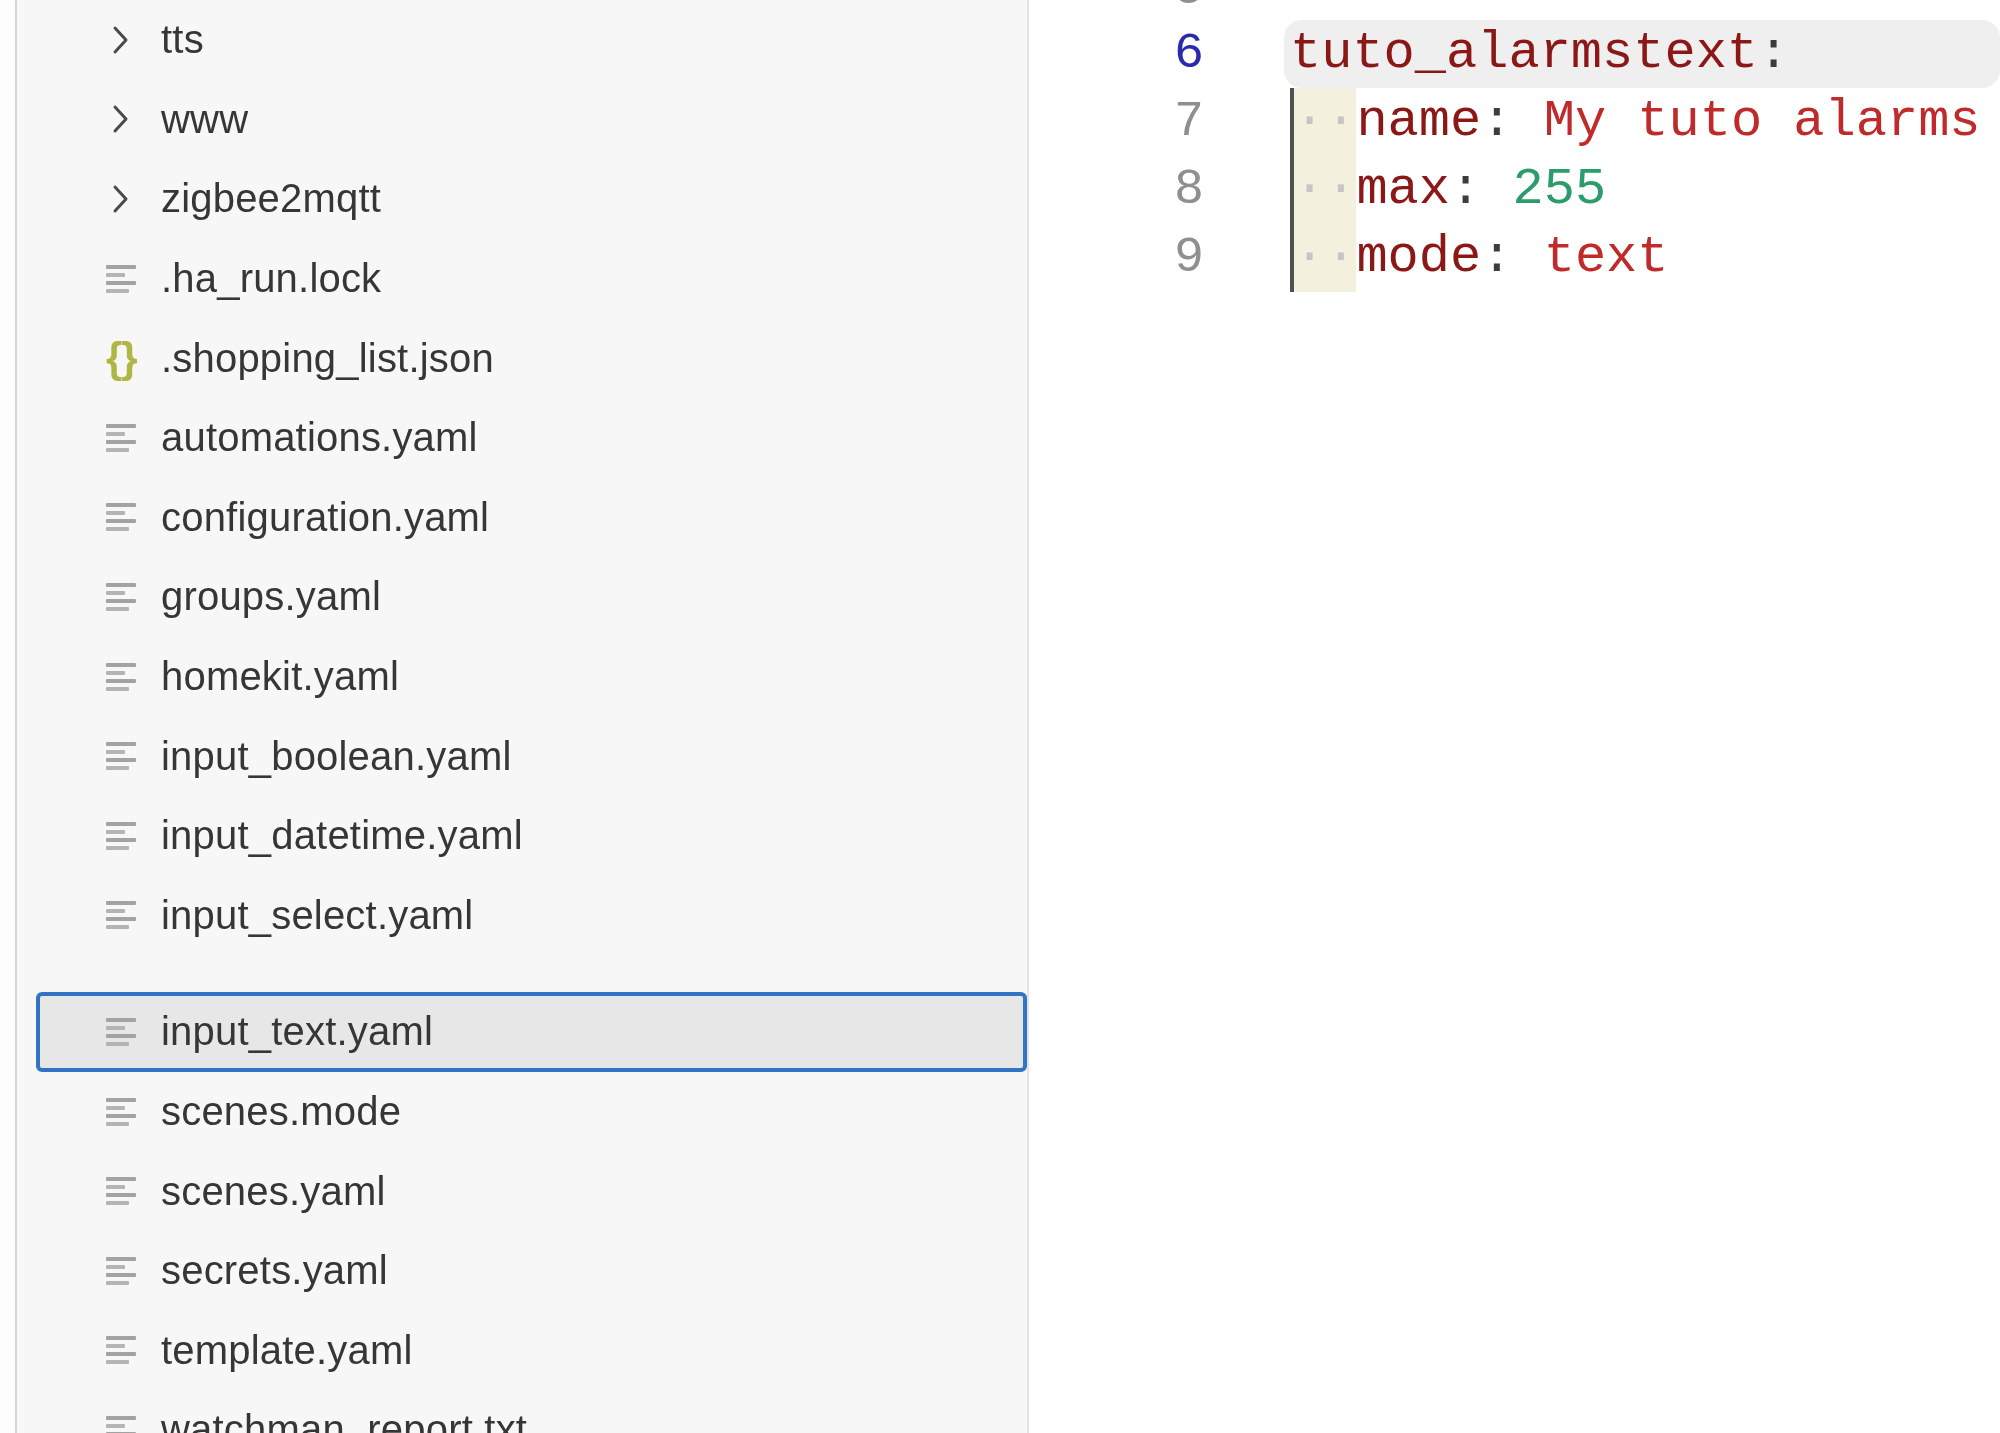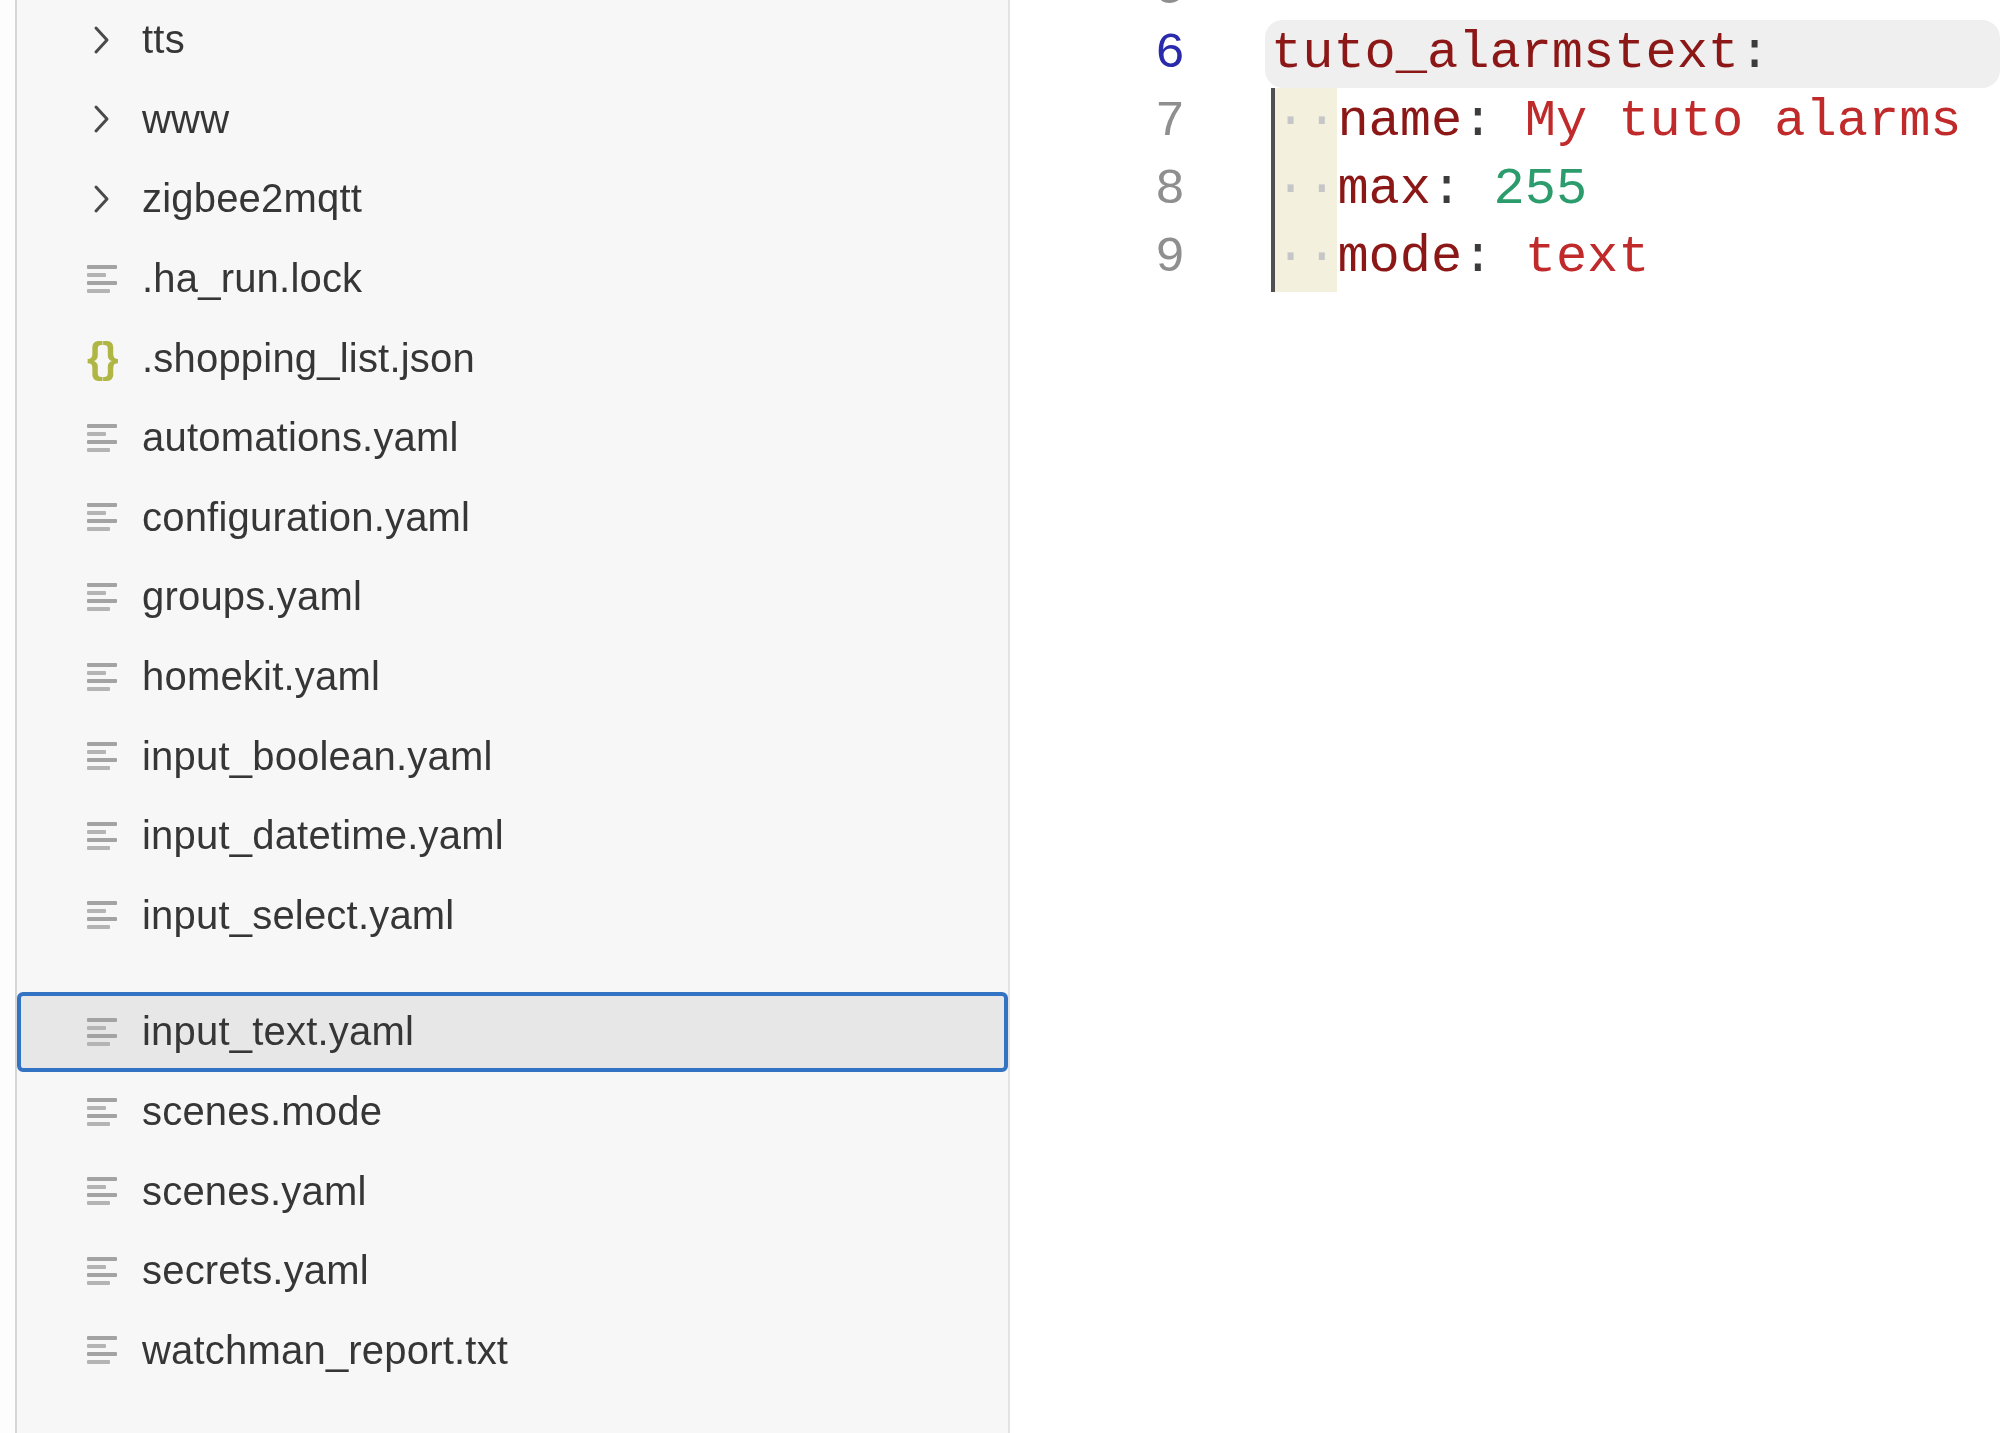--- a/index.html
+++ b/index.html
@@ -4,21 +4,21 @@
 <style>
   html,body{margin:0;padding:0;background:#ffffff;}
   #app{position:relative;width:2000px;height:1433px;overflow:hidden;
        font-family:"Liberation Sans", sans-serif;display:flex;}
 
   
   .lgutter{width:15px;height:100%;background:#fdfdfd;border-right:2px solid #d6d6d6;flex:none;}
 
   
   .sidebar{width:991px;height:100%;background:var(--sidebar-bg);border-right:2px solid #e3e3e3;
-           flex:none;display:flex;flex-direction:column;overflow:hidden;}
+           flex:none;display:flex;flex-direction:column;overflow:hidden;padding-left:19px;}
   .row{height:79.6px;flex:none;display:flex;align-items:center;padding-left:70px;
        box-sizing:border-box;cursor:default;}
   .row .ico{width:55px;flex:none;display:flex;align-items:center;}
   .row .lbl{font-size:40px;color:var(--label);white-space:nowrap;letter-spacing:.2px;}
   .row.selected{background:var(--sel-bg);border:4px solid var(--sel-border);
                 border-radius:6px;padding-left:66px;margin-top:37px;}
   .flines{display:inline-block;width:32px;}
   .flines b{display:block;height:4px;margin:4px 0;background:var(--icon-gray);border-radius:1px;}
   .flines b.w1{width:30px;}
   .flines b.w2{width:19px;background:#b4b4b4;}
@@ -217,20 +217,31 @@
       </div>
       <div class="row">
         <span class="ico">
           <span class="flines">
             <b class="w1"></b>
             <b class="w2"></b>
             <b class="w3"></b>
             <b class="w4"></b>
           </span>
         </span>
+        <span class="lbl">template.yaml</span>
+      </div>
+      <div class="row">
+        <span class="ico">
+          <span class="flines">
+            <b class="w1"></b>
+            <b class="w2"></b>
+            <b class="w3"></b>
+            <b class="w4"></b>
+          </span>
+        </span>
         <span class="lbl">watchman_report.txt</span>
       </div>
     </div>
   <div class="editor">
     <div class="ln5">5</div>
     <div class="code-block">
         <div class="cl"><span class="gut active">6</span><span class="cc active"><span class="tok-key">tuto_alarmstext</span><span class="tok-punc">:</span></span></div>
         <div class="cl"><span class="gut">7</span><span class="cc"><span class="tok-ws">··</span><span class="tok-key">name</span><span class="tok-punc">:</span><span class="tok-punc"> </span><span class="tok-val">My tuto alarms</span></span></div>
         <div class="cl"><span class="gut">8</span><span class="cc"><span class="tok-ws">··</span><span class="tok-key">max</span><span class="tok-punc">:</span><span class="tok-punc"> </span><span class="tok-num">255</span></span></div>
         <div class="cl"><span class="gut">9</span><span class="cc"><span class="tok-ws">··</span><span class="tok-key">mode</span><span class="tok-punc">:</span><span class="tok-punc"> </span><span class="tok-val">text</span></span></div>

